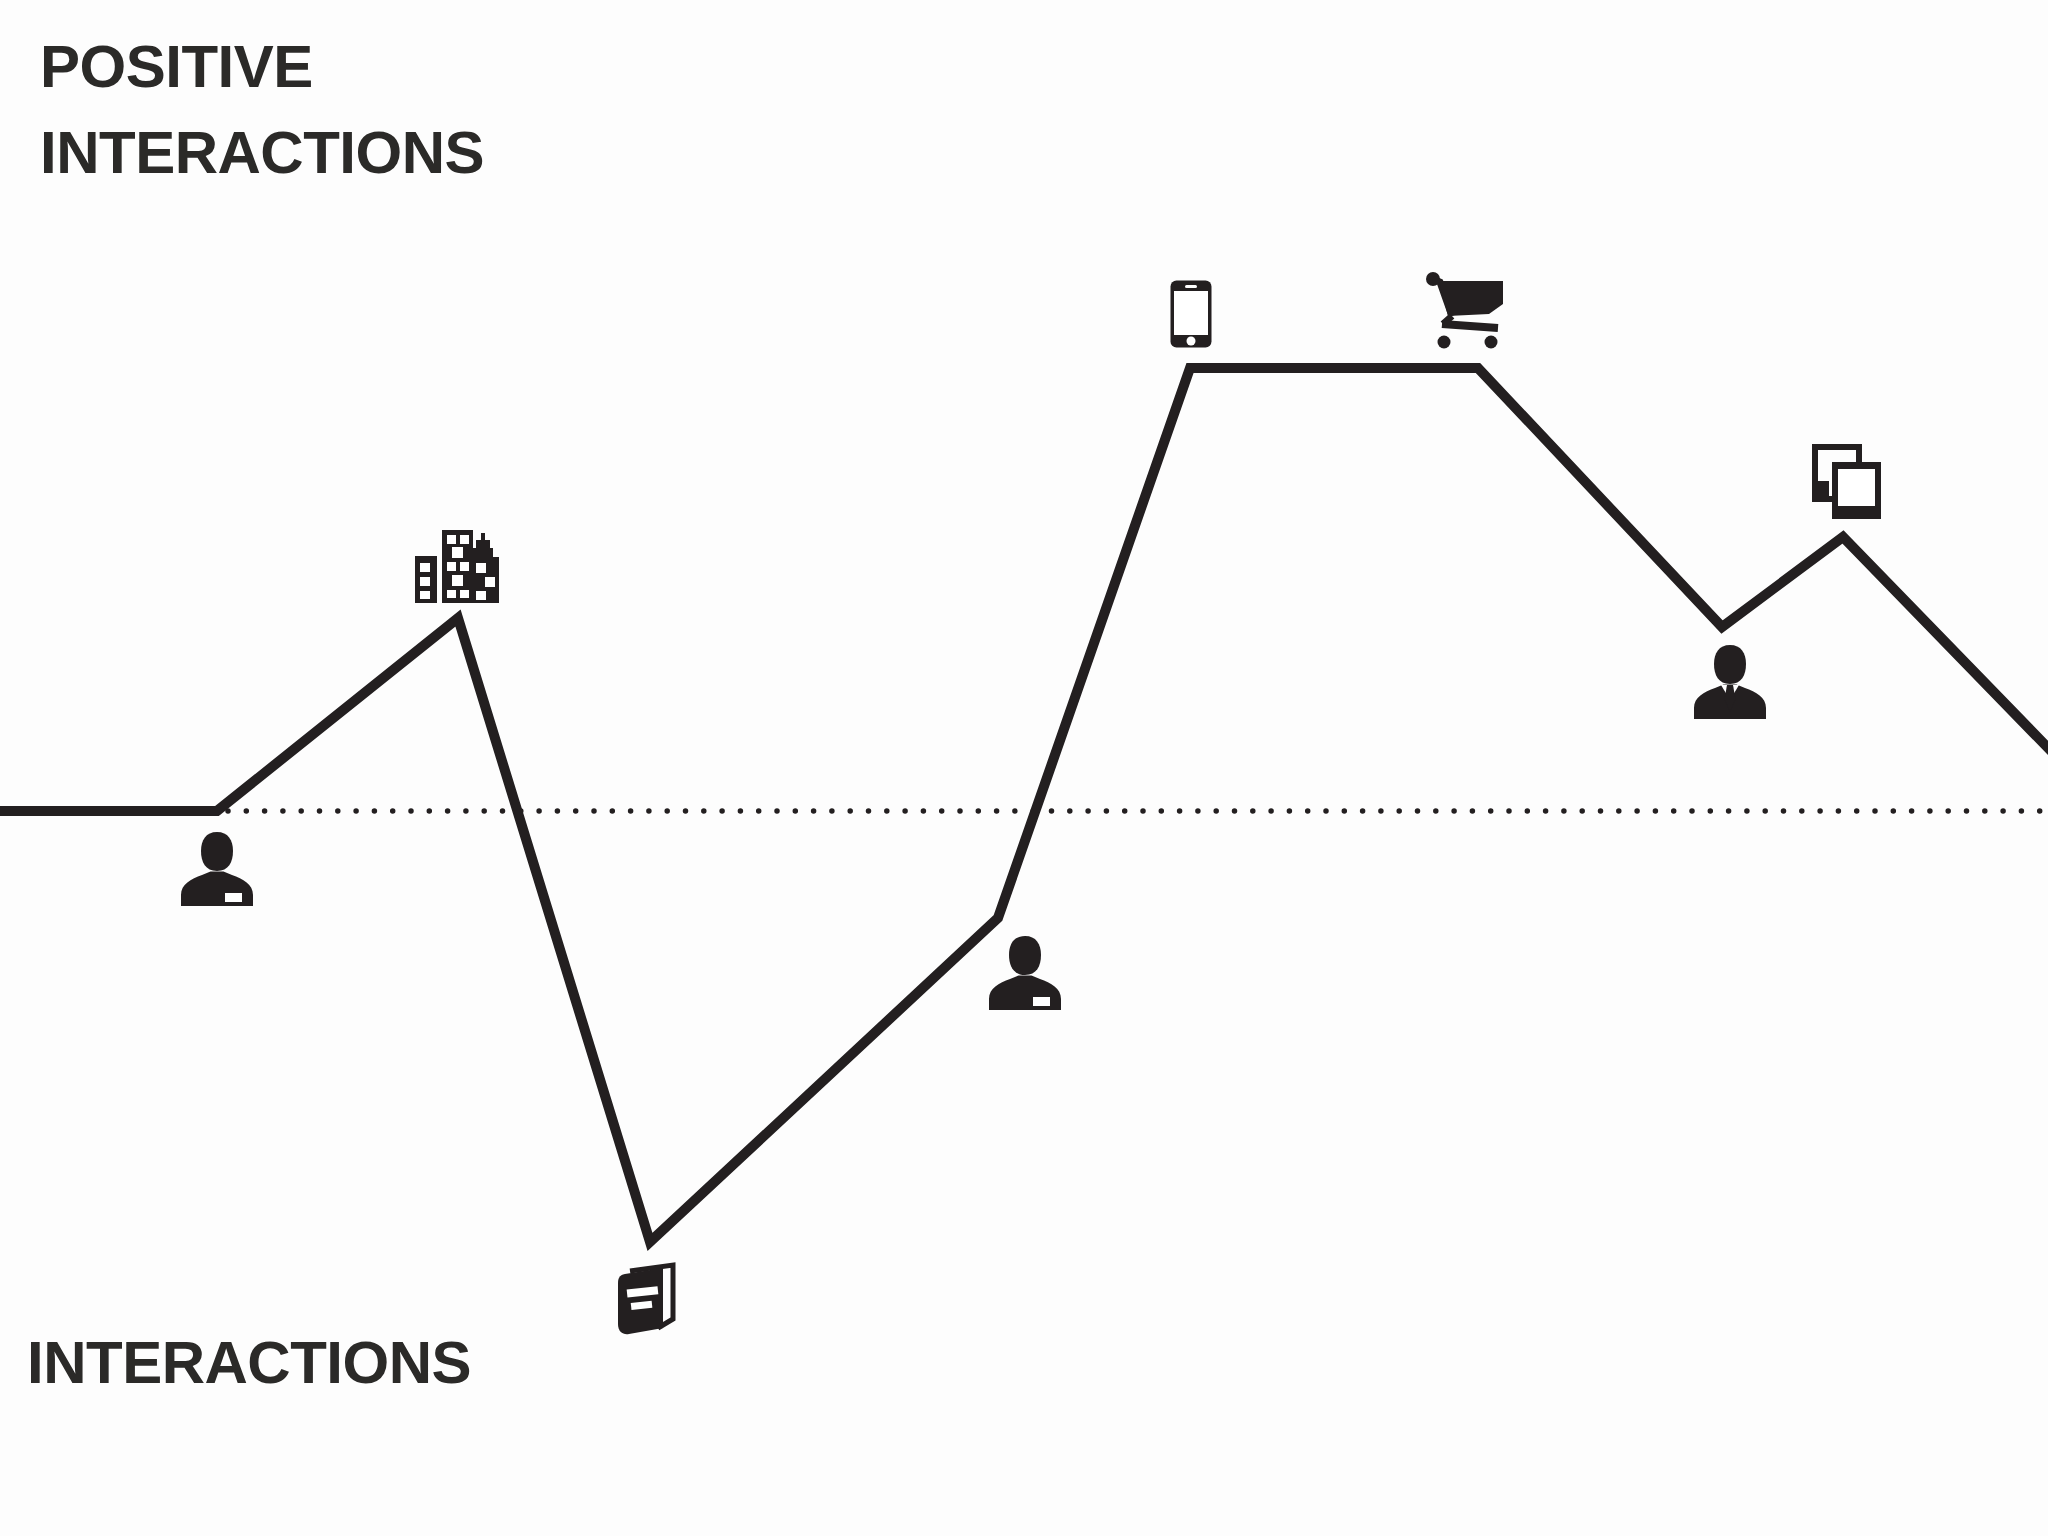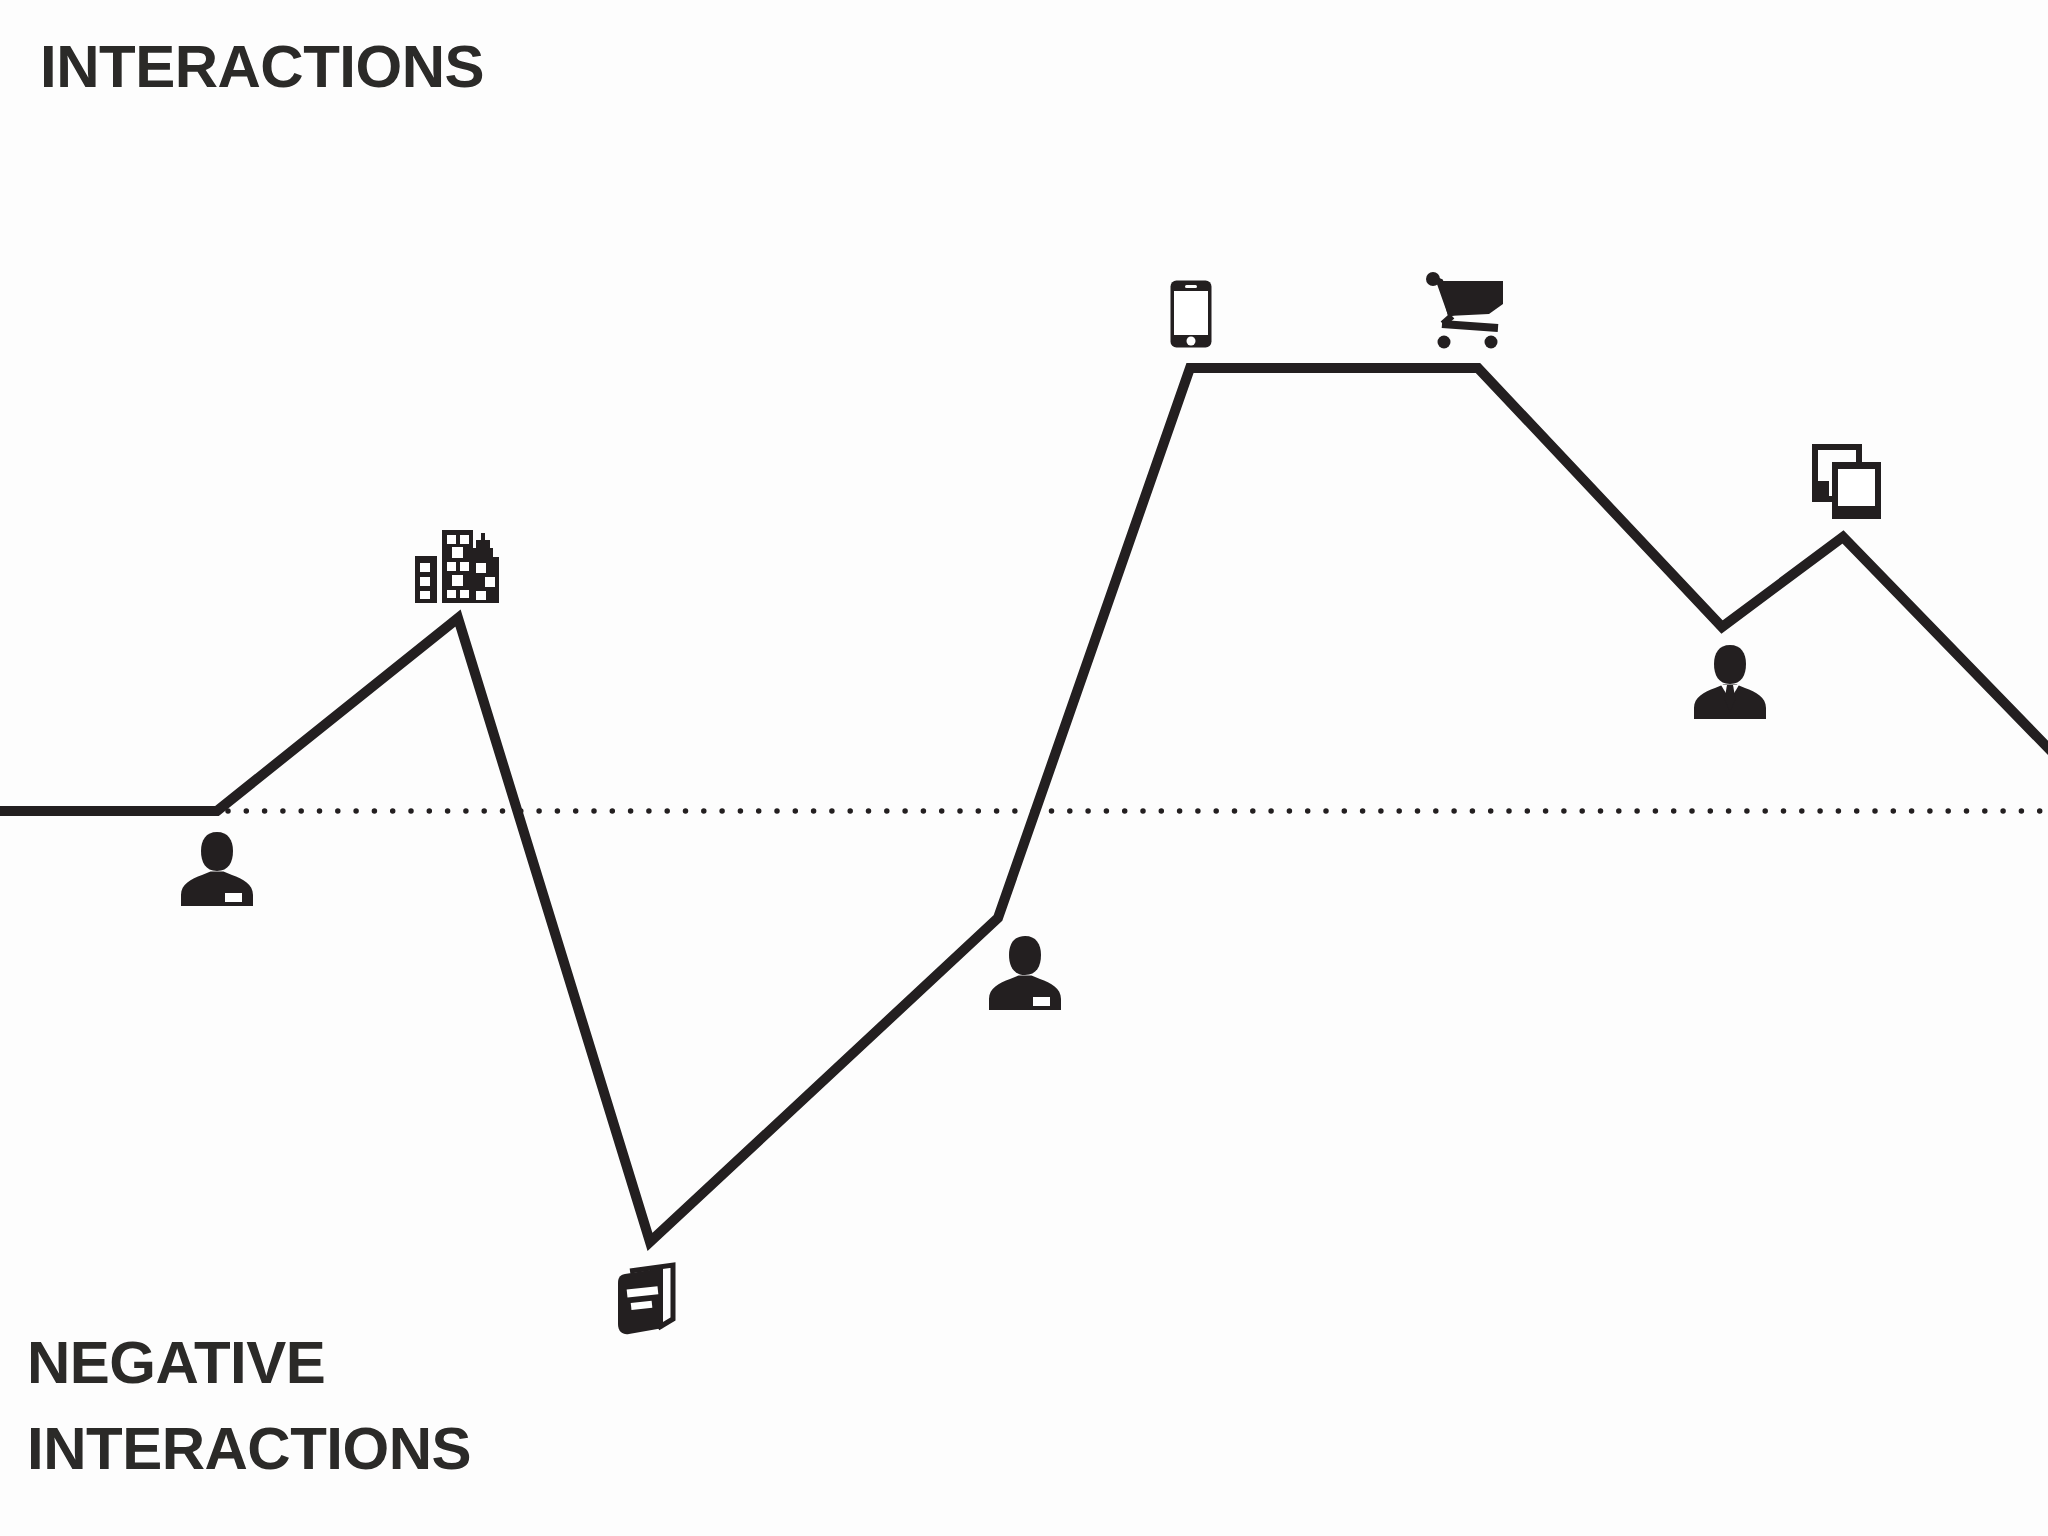--- a/index.html
+++ b/index.html
@@ -24,25 +24,25 @@
   .ink{fill:#231f20;}
   .paper{fill:#ffffff;}
   .ink-stroke{stroke:#231f20;fill:none;}
 </style>
 </head>
 <body>
 
 <div class="stage">
 
   <div class="axis-label label-positive">
+    <span>POSITIVE</span>
     <span>INTERACTIONS</span>
   </div>
 
   <div class="axis-label label-negative">
-    <span>NEGATIVE</span>
     <span>INTERACTIONS</span>
   </div>
 
   <svg id="journey-svg" viewBox="0 0 2048 1536">
     <defs>
       <symbol id="sym-person-badge" viewBox="0 0 80 74">
         <path class="ink" d="M4 74 L4 63 C4 52 14 47 25 43 L33.5 39.5 L46.5 39.5 L55 43 C66 47 76 52 76 63 L76 74 Z"></path>
         <path class="ink" d="M40 0 C51 0 56 8 56 19 C56 30 51.5 39 40 39 C28.5 39 24 30 24 19 C24 8 29 0 40 0 Z"></path>
         <rect class="paper" x="48" y="61" width="17" height="9"></rect>
       </symbol>

